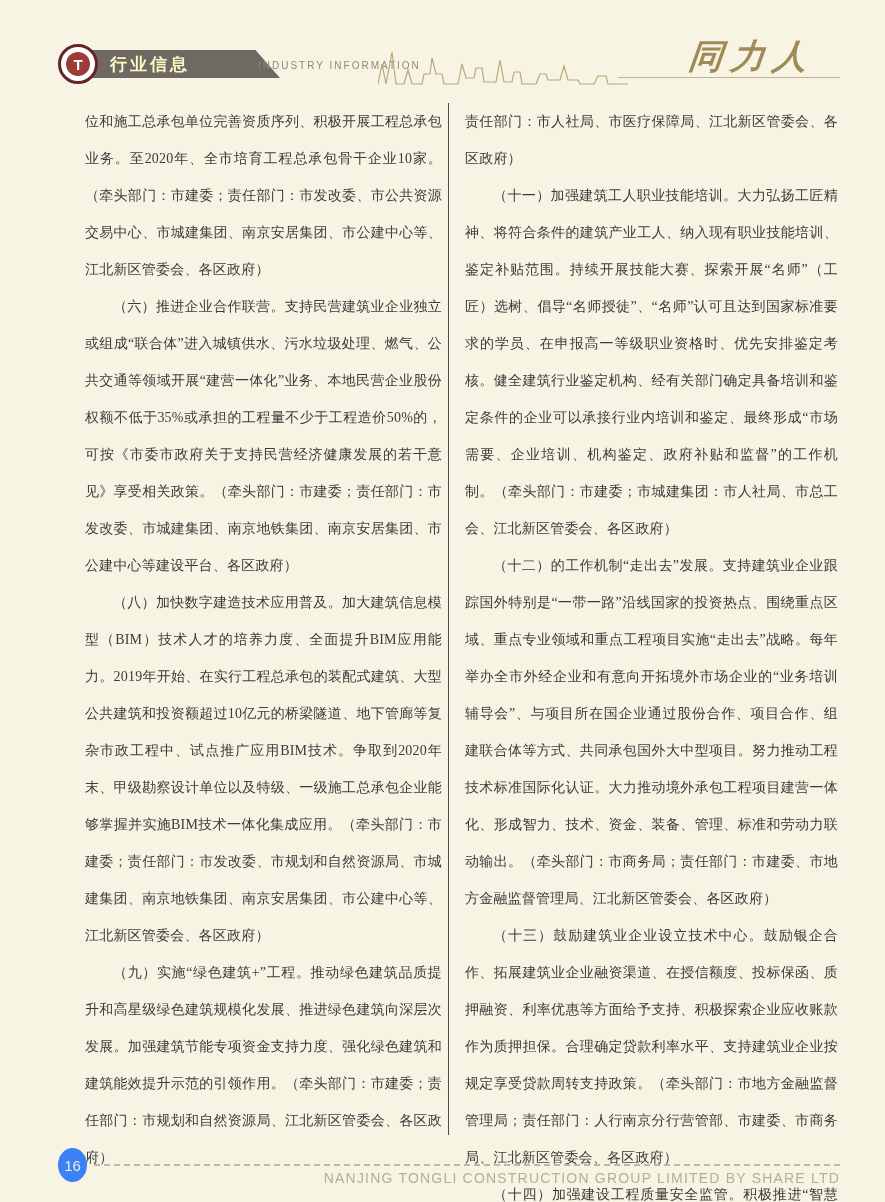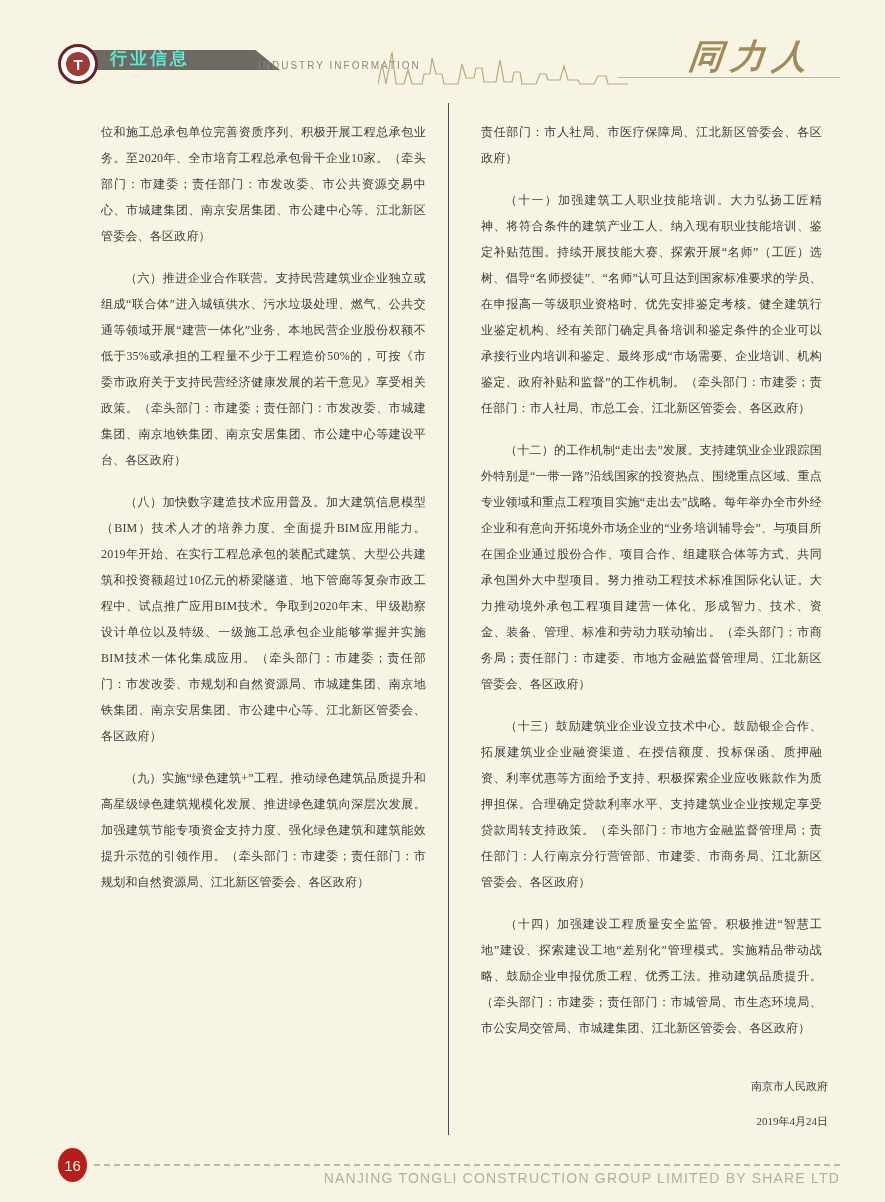--- a/index.html
+++ b/index.html
@@ -7,23 +7,23 @@
     width:885px;height:1202px;
     background:#f8f4e3;
     font-family:"Liberation Serif","DejaVu Serif",serif;
     color:#3b3b3b;
     position:relative;
     overflow:hidden;
   }
   
   .header{position:absolute;top:44px;left:58px;right:45px;height:46px;}
   .header-bar{
-    position:absolute;left:18px;top:6px;height:20px;width:170px;
-    background:#6e6962;color:#5eead4;
-    display:flex;align-items:flex-end;
+    position:absolute;left:18px;top:6px;height:28px;width:170px;
+    background:#6e6962;color:#fef9c3;
+    display:flex;align-items:center;
     padding-left:34px;
     clip-path:polygon(0 0,88% 0,100% 100%,0 100%);
     border-radius:4px 0 0 4px;
   }
   .header-bar .cn{font-size:17px;font-weight:bold;letter-spacing:3px;font-family:"Liberation Sans",sans-serif;}
   .logo{
     position:absolute;left:0;top:0;width:40px;height:40px;border-radius:50%;
     background:#fff;border:3px solid #63252b;box-sizing:border-box;
     display:flex;align-items:center;justify-content:center;z-index:2;
   }
@@ -47,39 +47,39 @@
   }
   
   .columns{
     position:absolute;top:103px;left:85px;right:47px;height:1032px;
     display:flex;
   }
   .col-left{width:357px;}
   .col-divider{width:1px;background:#4d4d4d;margin-left:6px;}
   .col-right{flex:1;margin-left:16px;}
   .col p{
-    margin:16px;
-    font-size:12px;
-    line-height:26px;
+    margin:0;
+    font-size:14px;
+    line-height:37px;
     text-align:justify;
     letter-spacing:0.2px;
   }
   .col p.indent{text-indent:2em;}
   .signature{
     margin-top:28px;
     text-align:right;
     padding-right:10px;
     font-size:11px;
     line-height:35px;
   }
   
   .footer{position:absolute;left:58px;right:45px;top:1148px;height:40px;}
   .page-num{
     position:absolute;left:0;top:0;width:29px;height:34px;border-radius:50%;
-    background:#b91c1c;color:#f2efe2;
+    background:#3b82f6;color:#f2efe2;
     display:flex;align-items:center;justify-content:center;
     font-family:"Liberation Sans",sans-serif;font-size:15px;
   }
   .foot-rule{
     position:absolute;left:36px;right:0;top:16px;height:0;
     border-top:2px dashed #bdb8a6;
   }
   .foot-company{
     position:absolute;right:0;top:22px;
     color:#b3ae9d;font-size:14px;letter-spacing:1.2px;
@@ -109,21 +109,21 @@
   <div class="columns">
     <div class="col col-left">
       <p>位和施工总承包单位完善资质序列、积极开展工程总承包业务。至2020年、全市培育工程总承包骨干企业10家。（牵头部门：市建委；责任部门：市发改委、市公共资源交易中心、市城建集团、南京安居集团、市公建中心等、江北新区管委会、各区政府）</p>
       <p class="indent">（六）推进企业合作联营。支持民营建筑业企业独立或组成“联合体”进入城镇供水、污水垃圾处理、燃气、公共交通等领域开展“建营一体化”业务、本地民营企业股份权额不低于35%或承担的工程量不少于工程造价50%的，可按《市委市政府关于支持民营经济健康发展的若干意见》享受相关政策。（牵头部门：市建委；责任部门：市发改委、市城建集团、南京地铁集团、南京安居集团、市公建中心等建设平台、各区政府）</p>
       <p class="indent">（八）加快数字建造技术应用普及。加大建筑信息模型（BIM）技术人才的培养力度、全面提升BIM应用能力。2019年开始、在实行工程总承包的装配式建筑、大型公共建筑和投资额超过10亿元的桥梁隧道、地下管廊等复杂市政工程中、试点推广应用BIM技术。争取到2020年末、甲级勘察设计单位以及特级、一级施工总承包企业能够掌握并实施BIM技术一体化集成应用。（牵头部门：市建委；责任部门：市发改委、市规划和自然资源局、市城建集团、南京地铁集团、南京安居集团、市公建中心等、江北新区管委会、各区政府）</p>
       <p class="indent">（九）实施“绿色建筑+”工程。推动绿色建筑品质提升和高星级绿色建筑规模化发展、推进绿色建筑向深层次发展。加强建筑节能专项资金支持力度、强化绿色建筑和建筑能效提升示范的引领作用。（牵头部门：市建委；责任部门：市规划和自然资源局、江北新区管委会、各区政府）</p>
     </div>
     <div class="col-divider"></div>
     <div class="col col-right">
       <p>责任部门：市人社局、市医疗保障局、江北新区管委会、各区政府）</p>
-      <p class="indent">（十一）加强建筑工人职业技能培训。大力弘扬工匠精神、将符合条件的建筑产业工人、纳入现有职业技能培训、鉴定补贴范围。持续开展技能大赛、探索开展“名师”（工匠）选树、倡导“名师授徒”、“名师”认可且达到国家标准要求的学员、在申报高一等级职业资格时、优先安排鉴定考核。健全建筑行业鉴定机构、经有关部门确定具备培训和鉴定条件的企业可以承接行业内培训和鉴定、最终形成“市场需要、企业培训、机构鉴定、政府补贴和监督”的工作机制。（牵头部门：市建委；责任部门：市人社局、市总工会、江北新区管委会、各区政府）</p>
+      <p class="indent">（十一）加强建筑工人职业技能培训。大力弘扬工匠精神、将符合条件的建筑产业工人、纳入现有职业技能培训、鉴定补贴范围。持续开展技能大赛、探索开展“名师”（工匠）选树、倡导“名师授徒”、“名师”认可且达到国家标准要求的学员、在申报高一等级职业资格时、优先安排鉴定考核。健全建筑行业鉴定机构、经有关部门确定具备培训和鉴定条件的企业可以承接行业内培训和鉴定、最终形成“市场需要、企业培训、机构鉴定、政府补贴和监督”的工作机制。（牵头部门：市建委；市城建集团：市人社局、市总工会、江北新区管委会、各区政府）</p>
       <p class="indent">（十二）的工作机制“走出去”发展。支持建筑业企业跟踪国外特别是“一带一路”沿线国家的投资热点、围绕重点区域、重点专业领域和重点工程项目实施“走出去”战略。每年举办全市外经企业和有意向开拓境外市场企业的“业务培训辅导会”、与项目所在国企业通过股份合作、项目合作、组建联合体等方式、共同承包国外大中型项目。努力推动工程技术标准国际化认证。大力推动境外承包工程项目建营一体化、形成智力、技术、资金、装备、管理、标准和劳动力联动输出。（牵头部门：市商务局；责任部门：市建委、市地方金融监督管理局、江北新区管委会、各区政府）</p>
       <p class="indent">（十三）鼓励建筑业企业设立技术中心。鼓励银企合作、拓展建筑业企业融资渠道、在授信额度、投标保函、质押融资、利率优惠等方面给予支持、积极探索企业应收账款作为质押担保。合理确定贷款利率水平、支持建筑业企业按规定享受贷款周转支持政策。（牵头部门：市地方金融监督管理局；责任部门：人行南京分行营管部、市建委、市商务局、江北新区管委会、各区政府）</p>
       <p class="indent">（十四）加强建设工程质量安全监管。积极推进“智慧工地”建设、探索建设工地“差别化”管理模式。实施精品带动战略、鼓励企业申报优质工程、优秀工法。推动建筑品质提升。（牵头部门：市建委；责任部门：市城管局、市生态环境局、市公安局交管局、市城建集团、江北新区管委会、各区政府）</p>
       <div class="signature">
         <div>南京市人民政府</div>
         <div>2019年4月24日</div>
       </div>
     </div>
   </div>
 

